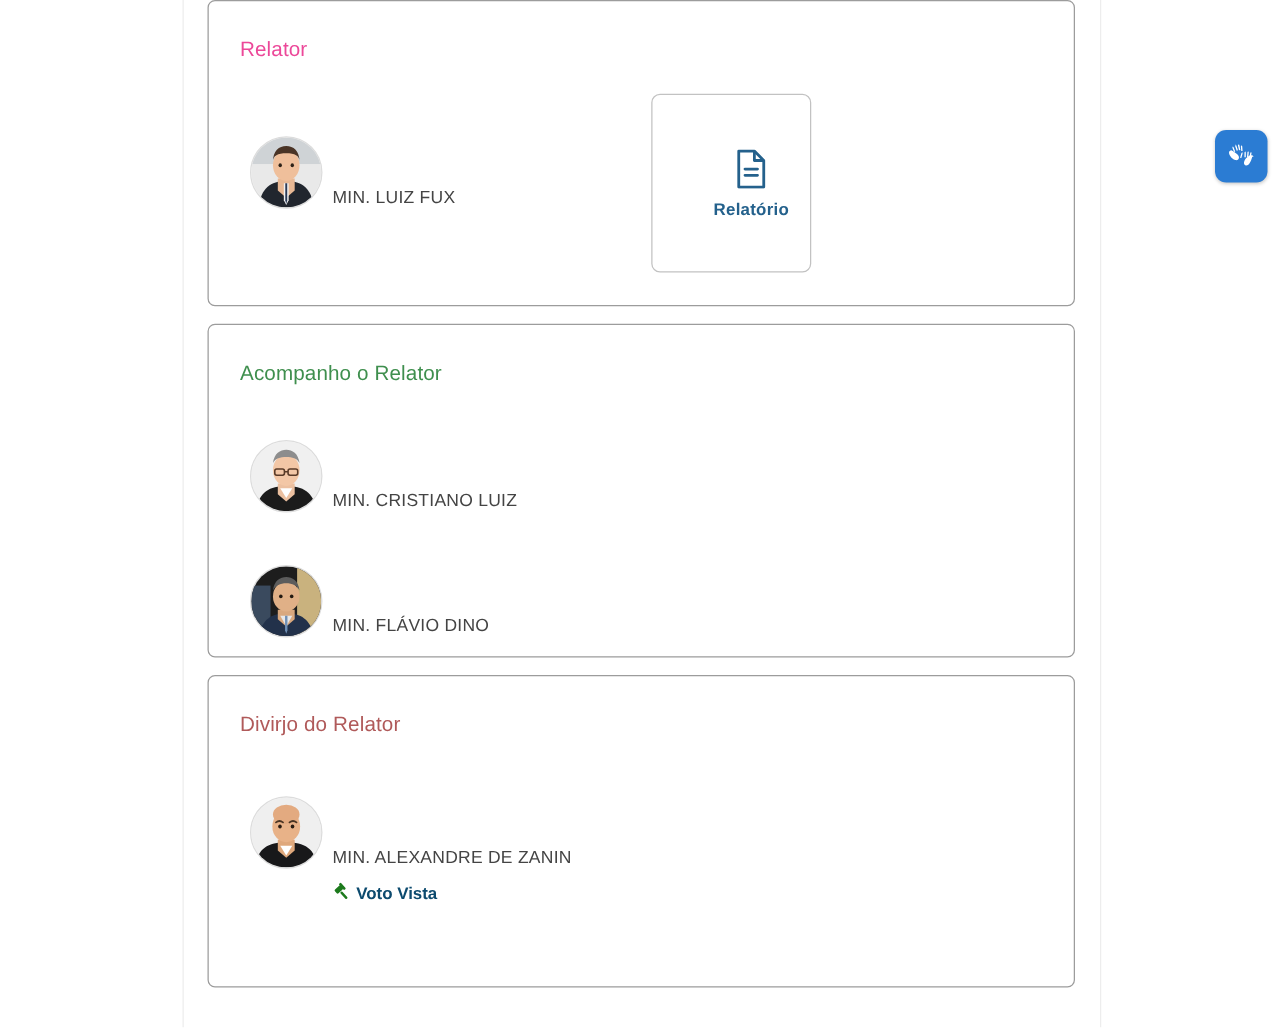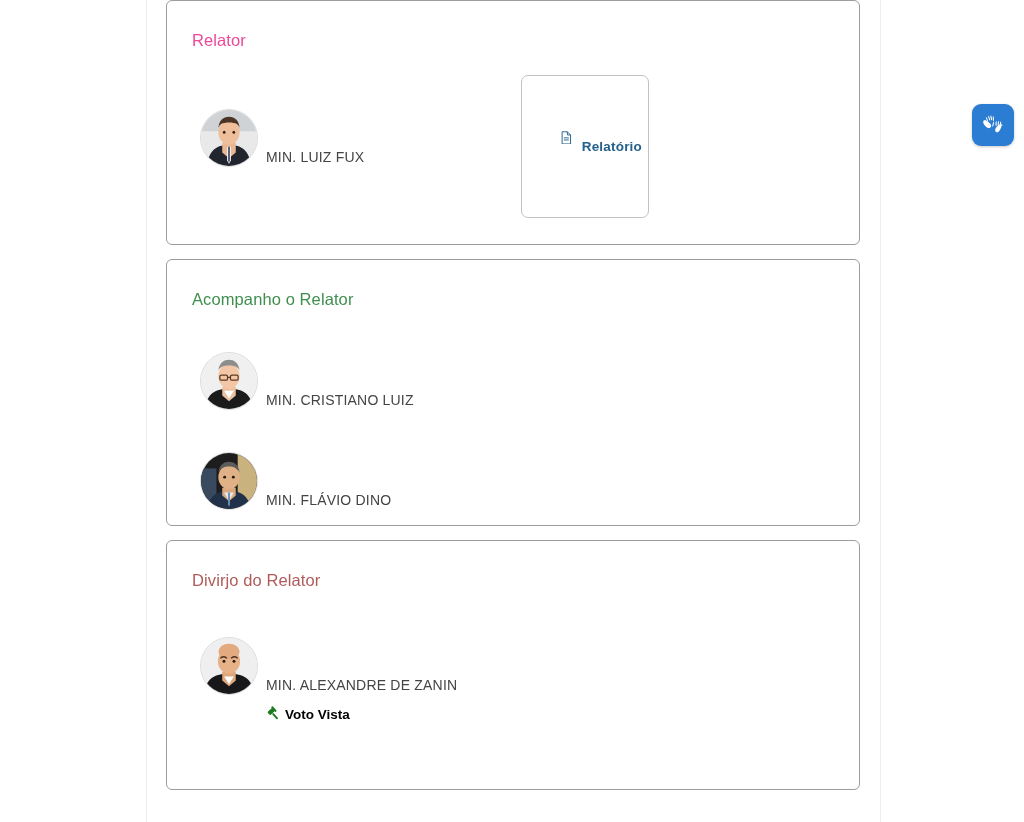--- a/index.html
+++ b/index.html
@@ -105,21 +105,21 @@
     display: flex;
     gap: 12px;
   }
   .action-btn {
     width: 128px;
     height: 143px;
     border: 1px solid #c2c2c2;
     border-radius: 7px;
     background: #ffffff;
     display: flex;
-    flex-direction: row;
+    flex-direction: column;
     align-items: center;
     justify-content: center;
     cursor: pointer;
     gap: 9px;
     padding-left: 38px;
   }
   .action-btn .glyph { width: 30px; height: 32px; display: block; }
   .action-label {
     font-size: 13.5px;
     font-weight: bold;
@@ -131,21 +131,21 @@
   
   .voto-vista {
     position: absolute;
     left: 266px;
     top: 705px;
     display: flex;
     align-items: center;
     gap: 3px;
     font-size: 13.5px;
     font-weight: bold;
-    color: #000000;
+    color: #0c4a6e;
     white-space: nowrap;
     cursor: pointer;
   }
   .voto-vista svg { width: 16px; height: 16px; flex: 0 0 auto; }
 
   
   .vlibras-btn {
     position: absolute;
     left: 972px;
     top: 104px;

